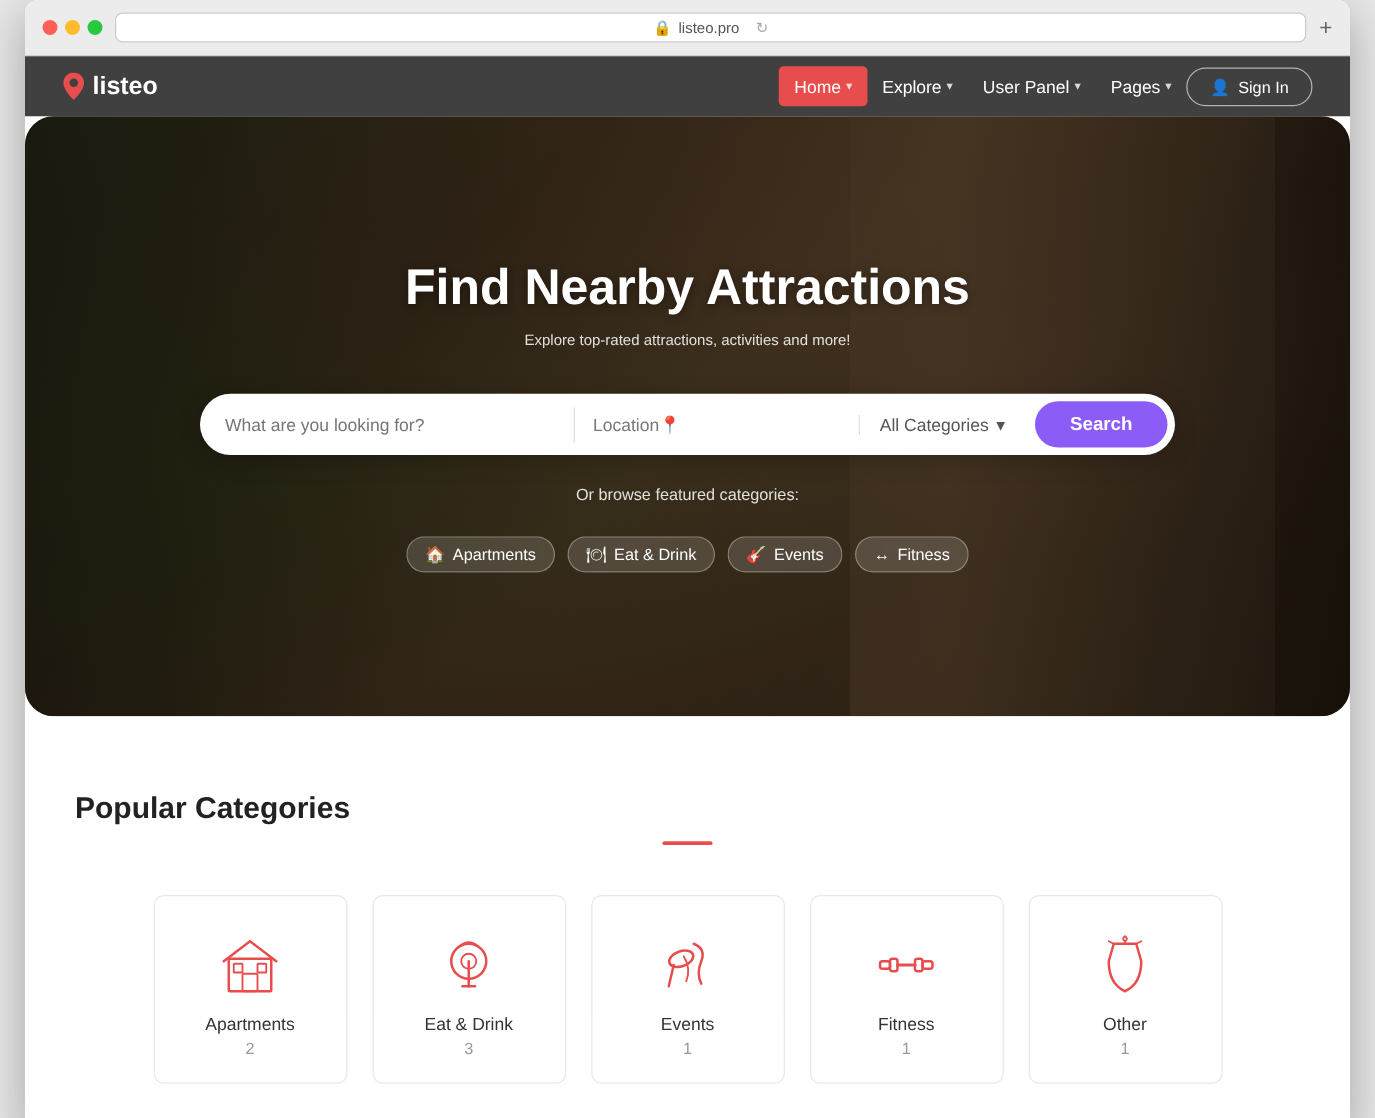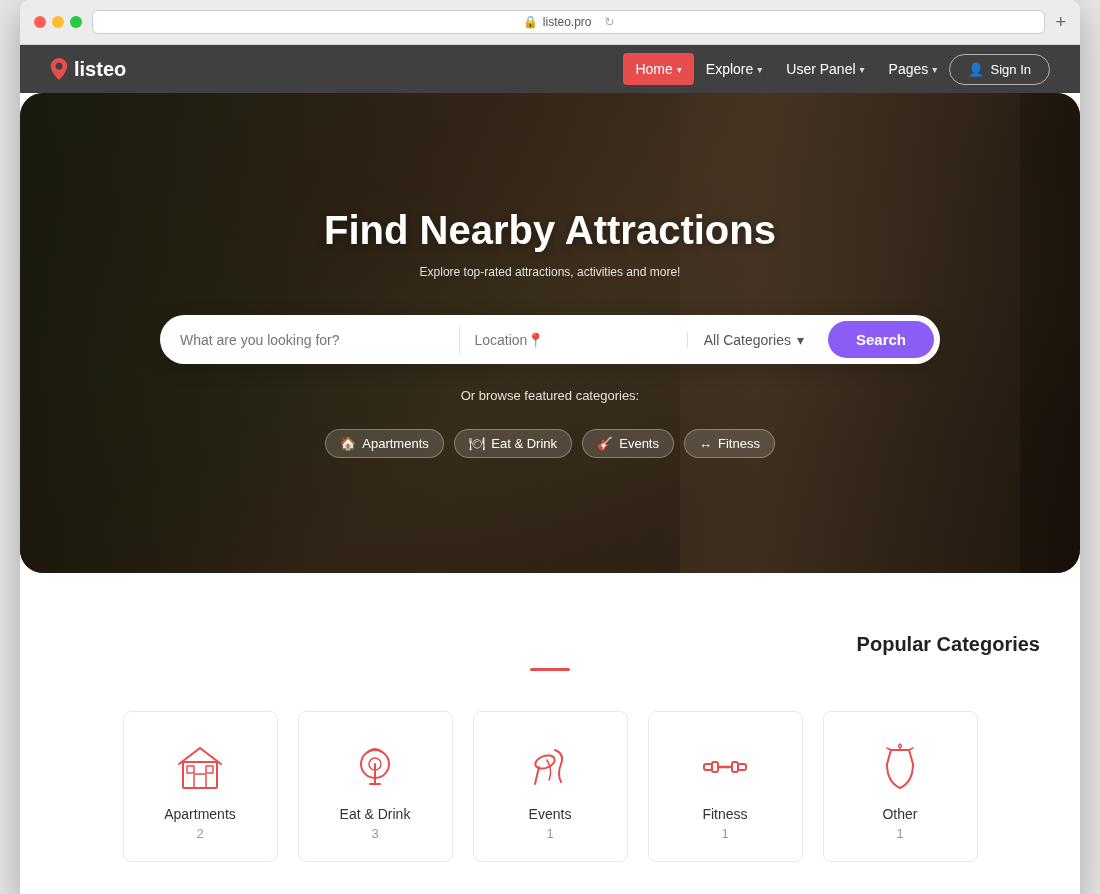--- a/index.html
+++ b/index.html
@@ -254,22 +254,22 @@
       gap: 6px;
       backdrop-filter: blur(4px);
     }
 
     
     .categories-section {
       background: #fff;
       padding: 60px 40px 40px;
     }
     .section-title {
-      text-align: right;
-      font-size: 20px;
+      text-align: left;
+      font-size: 24px;
       font-weight: 700;
       color: #222;
       margin-bottom: 12px;
     }
     .section-underline {
       width: 40px;
       height: 3px;
       background: #e84d4d;
       margin: 0 auto 40px;
       border-radius: 2px;

